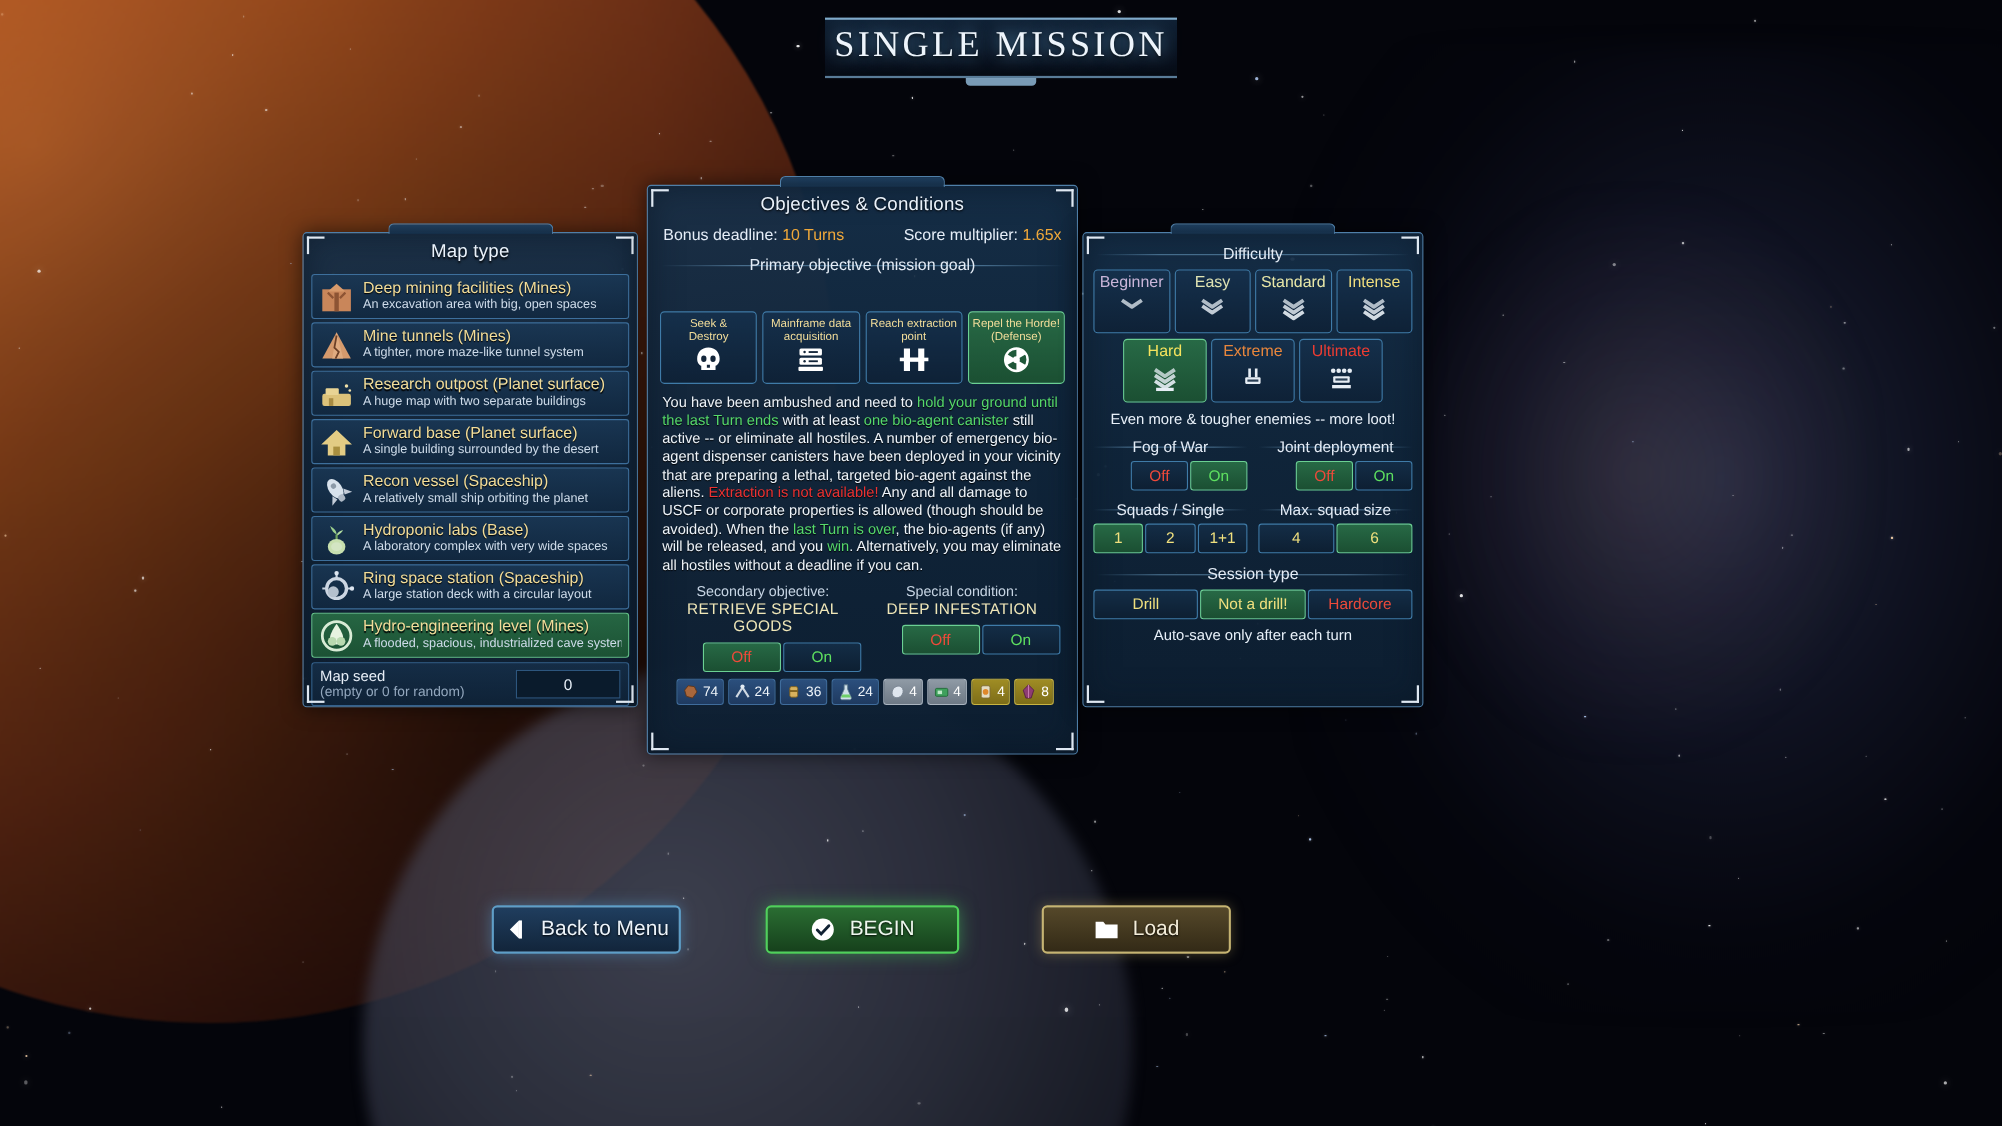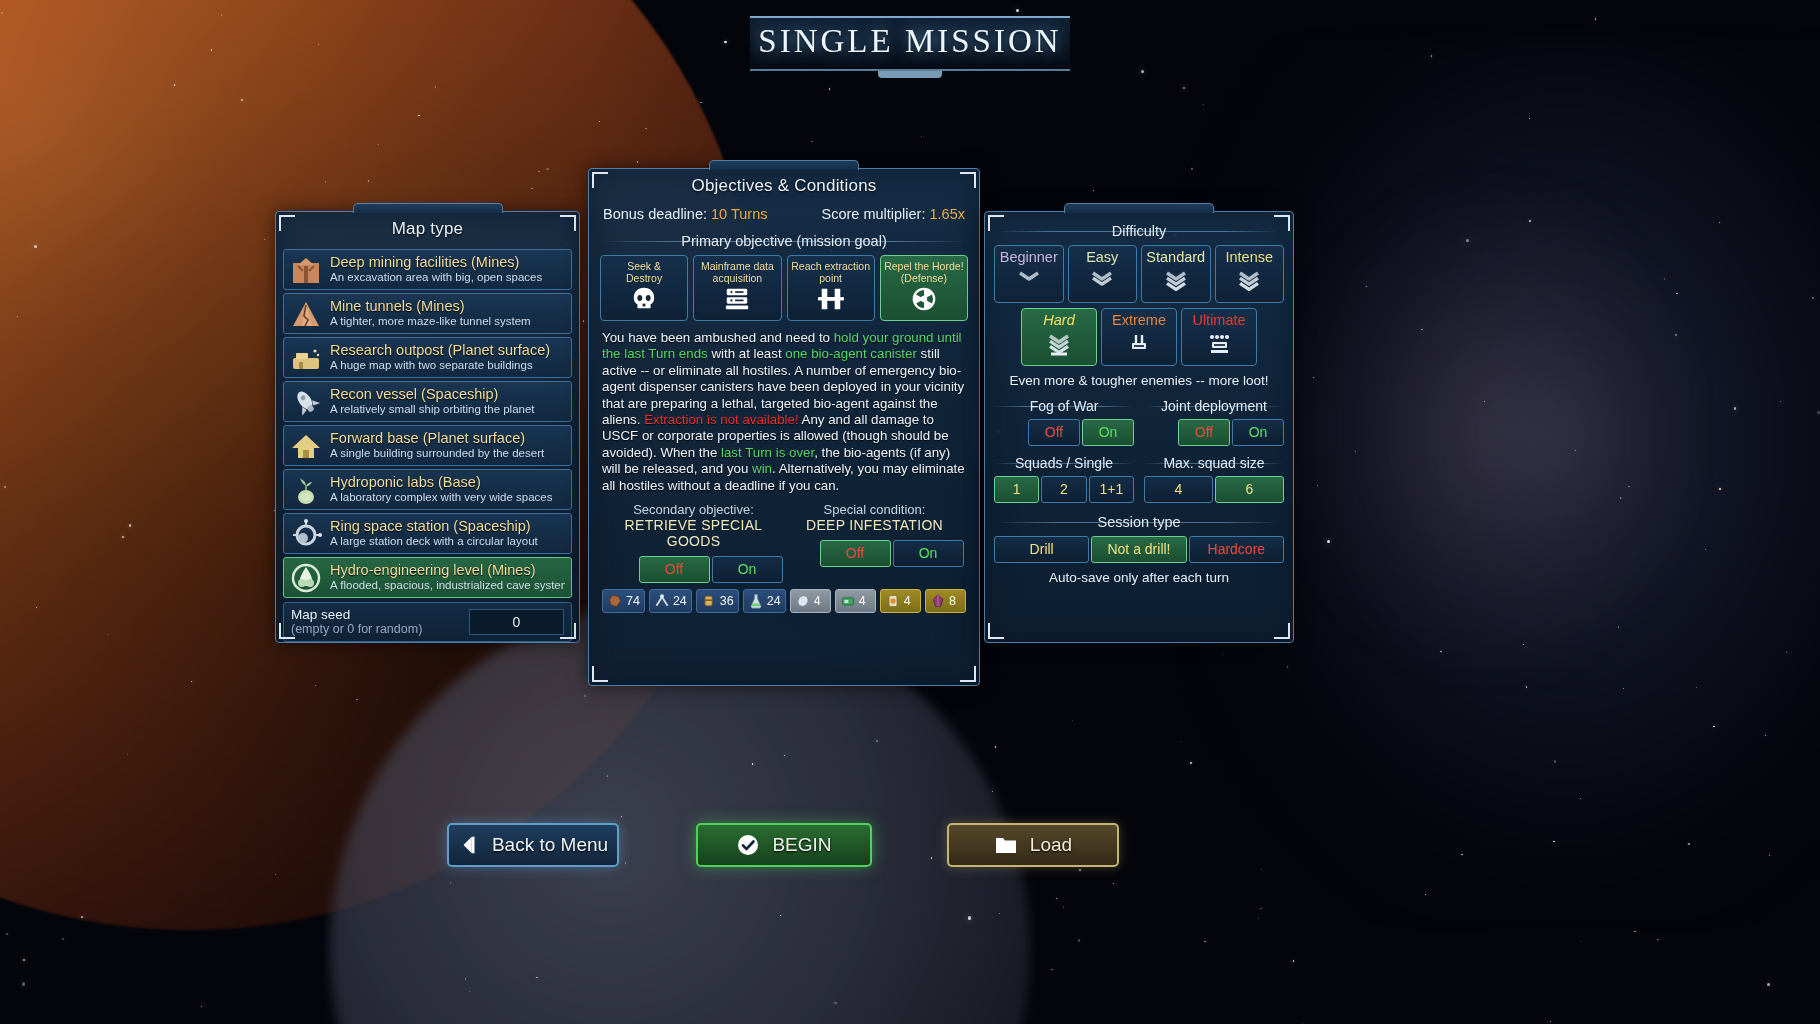--- a/index.html
+++ b/index.html
@@ -131,21 +131,21 @@
   .sec-head span { background:transparent; padding:0 8px; position:relative; z-index:2; }
   .sec-head::before {
     content:""; position:absolute; left:0; right:0; top:50%; height:1px;
     background: linear-gradient(90deg, rgba(110,160,200,0) 0%, rgba(120,175,215,0.55) 20%, rgba(120,175,215,0.55) 80%, rgba(110,160,200,0) 100%);
   }
   .obj-tiles { display:flex; gap:5px; padding:0 11px; }
   .obj-tile {
     flex:1; height:66px; border:1px solid #3f7ba8; border-radius:4px;
     background: linear-gradient(180deg, rgba(21,48,76,0.9), rgba(14,33,54,0.95));
     display:flex; flex-direction:column; align-items:center; justify-content:flex-start;
-    padding-top:4px; cursor:pointer;
+    padding-top:4px; cursor:pointer;margin-top:28px;
   }
   .obj-tile.sel {
     background: linear-gradient(180deg, rgba(40,108,70,0.96), rgba(27,80,50,0.98));
     border-color:#6bd093;
   }
   .obj-tile-label { font-size:10.5px; color:#f2dd9a; line-height:12px; text-align:center; }
   .obj-ico { margin-top:2px; width:30px; height:26px; }
   .brief {
     padding:9px 13px 0; font-size:13.3px; line-height:16.4px; color:#eef4fa;
     text-shadow:0 1px 1px rgba(0,0,0,0.9);
@@ -165,38 +165,38 @@
   }
   .tog.sel { background: linear-gradient(180deg, rgba(40,108,70,0.96), rgba(27,80,50,0.98)); border-color:#6bd093; }
   .tog.off { color:#ef4a3a;margin-left:34px; }
   .tog.on { color:#5ee060; }
   #rewards-head {
     display:flex; align-items:center; gap:10px; padding:0 14px; margin-top:14px;
   }
   #rewards-title { font-size:21px; color:#e9f1fa; text-shadow:0 1px 2px #000; }
   #rewards-rule { flex:1; height:2px; background: linear-gradient(90deg, rgba(120,175,215,0.1), rgba(150,205,245,0.8) 55%, rgba(120,175,215,0.15)); }
   #rewards-credits { display:flex; align-items:center; gap:6px; font-size:20px; color:#f0d882; }
-  .rw-row { display:flex; gap:4px; padding:6px 13px 0; }
+  .rw-row { display:flex; gap:4px; padding:6px 26px 0; }
   .rw-chip {
     flex:1; height:24px; display:flex; align-items:center; gap:3px; padding:0 4px;
     border-radius:3px; font-size:12.5px; color:#f1f6fb;
     background: linear-gradient(180deg, #2b4f7d, #1f3a60); border:1px solid #3f6c9c;
   }
   .rw-chip.grey { background: linear-gradient(180deg, #8f9aa5, #6e7985); border-color:#aab4bf; color:#fff; }
   .rw-chip.gold { background: linear-gradient(180deg, #9f8c24, #7d6d18); border-color:#c9b441; color:#fff; }
 
   
   #set-panel { left:984px; top:211px; width:310px; height:432px; }
   .set-btn-row { display:flex; gap:4px; padding:0 9px; justify-content:center; }
   .set-btn {
     border:1px solid #3f7ba8; border-radius:4px;
     background: linear-gradient(180deg, rgba(21,48,76,0.9), rgba(14,33,54,0.95));
     text-align:center; cursor:pointer; padding-top:3px;
   }
-  .set-btn.sel { background: linear-gradient(180deg, rgba(40,108,70,0.96), rgba(27,80,50,0.98)); border-color:#6bd093;font-style:italic; }
+  .set-btn.sel { background: linear-gradient(180deg, rgba(40,108,70,0.96), rgba(27,80,50,0.98)); border-color:#6bd093; }
   .diff-a { flex:1; height:58px; }
   .diff-b { width:76px; height:58px; }
   .diff-label { font-size:14.5px; line-height:17px; }
   .chev-box { height:30px; display:flex; align-items:center; justify-content:center; }
   .set-note { text-align:center; font-size:13.5px; color:#e8f0f9; margin-top:7px; }
   .split { display:flex; padding:0 9px; gap:10px; }
   .split > div { flex:1; }
   .mini-head { position:relative; text-align:center; font-size:14px; color:#e4ecf6; margin-bottom:5px; }
   .mini-head span { position:relative; z-index:2; padding:0 5px; }
   .mini-head::before {
@@ -481,41 +481,41 @@
             <circle cx="28" cy="13" r="1.2" fill="#f0e0a8"></circle>
             <rect x="9" y="20" width="4" height="7" fill="#a88b42"></rect>
           </svg></div>
         <div class="map-txt">
           <div class="map-name">Research outpost (Planet surface)</div>
           <div class="map-desc">A huge map with two separate buildings</div>
         </div>
       </div>
       <div class="map-row">
         <div class="map-ico"><svg width="32" height="32" viewBox="0 0 32 32">
+            <path d="M16 5 L30 18 H24 V28 H8 V18 H2 Z" fill="#e3cc84"></path>
+            <rect x="13" y="20" width="6" height="8" fill="#a98f3f"></rect>
+          </svg></div>
+        <div class="map-txt">
+          <div class="map-name">Forward base (Planet surface)</div>
+          <div class="map-desc">A single building surrounded by the desert</div>
+        </div>
+      </div>
+      <div class="map-row">
+        <div class="map-ico"><svg width="32" height="32" viewBox="0 0 32 32">
             <g transform="rotate(-35 16 16)">
               <ellipse cx="16" cy="14" rx="6" ry="10" fill="#d8e2ec"></ellipse>
               <rect x="13" y="21" width="6" height="6" rx="2" fill="#aeb9c6"></rect>
               <path d="M10 18 L5 25 L12 23 Z" fill="#c3ccd8"></path>
               <path d="M22 18 L27 25 L20 23 Z" fill="#c3ccd8"></path>
               <circle cx="16" cy="11" r="2.4" fill="#8c9aa8"></circle>
             </g>
           </svg></div>
         <div class="map-txt">
           <div class="map-name">Recon vessel (Spaceship)</div>
           <div class="map-desc">A relatively small ship orbiting the planet</div>
-        </div>
-      </div>
-      <div class="map-row">
-        <div class="map-ico"><svg width="32" height="32" viewBox="0 0 32 32">
-            <path d="M16 5 L30 18 H24 V28 H8 V18 H2 Z" fill="#e3cc84"></path>
-            <rect x="13" y="20" width="6" height="8" fill="#a98f3f"></rect>
-          </svg></div>
-        <div class="map-txt">
-          <div class="map-name">Forward base (Planet surface)</div>
-          <div class="map-desc">A single building surrounded by the desert</div>
         </div>
       </div>
       <div class="map-row">
         <div class="map-ico"><svg width="32" height="32" viewBox="0 0 32 32">
             <path d="M16 12 C16 7 12 6 10 4 C12 9 13 10 16 12 Z" fill="#9ccf8e"></path>
             <path d="M16 12 C18 9 20 8 22 8 C20 11 18 12 16 13 Z" fill="#b2dca0"></path>
             <path d="M16 12 V17" stroke="#6fa35e" stroke-width="2"></path>
             <ellipse cx="16" cy="23" rx="8" ry="7" fill="#c7dfae"></ellipse>
             <ellipse cx="16" cy="23" rx="5" ry="4" fill="#dbead0" opacity="0.6"></ellipse>
           </svg></div>

